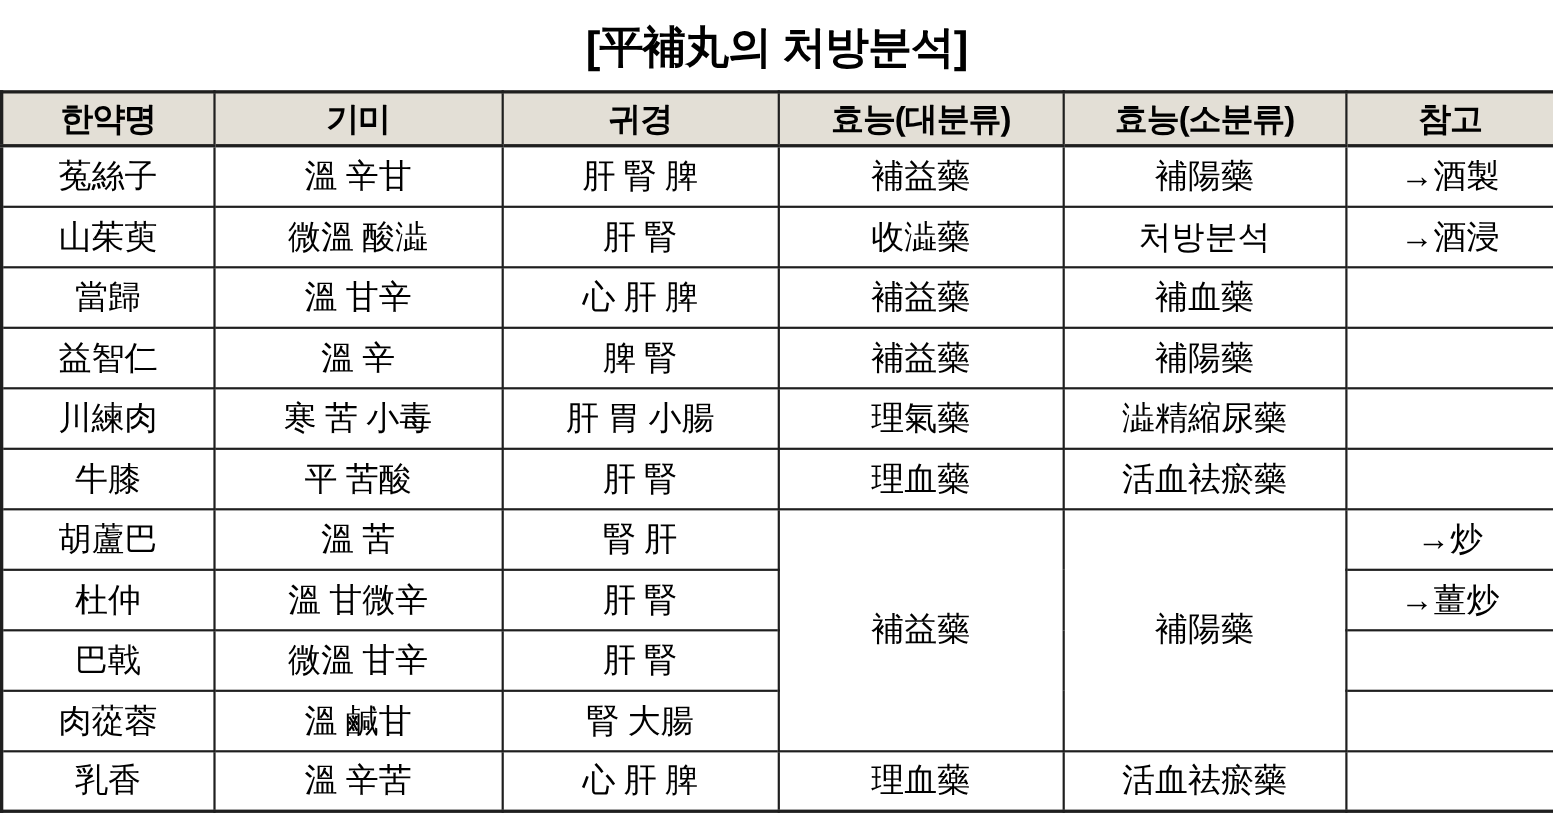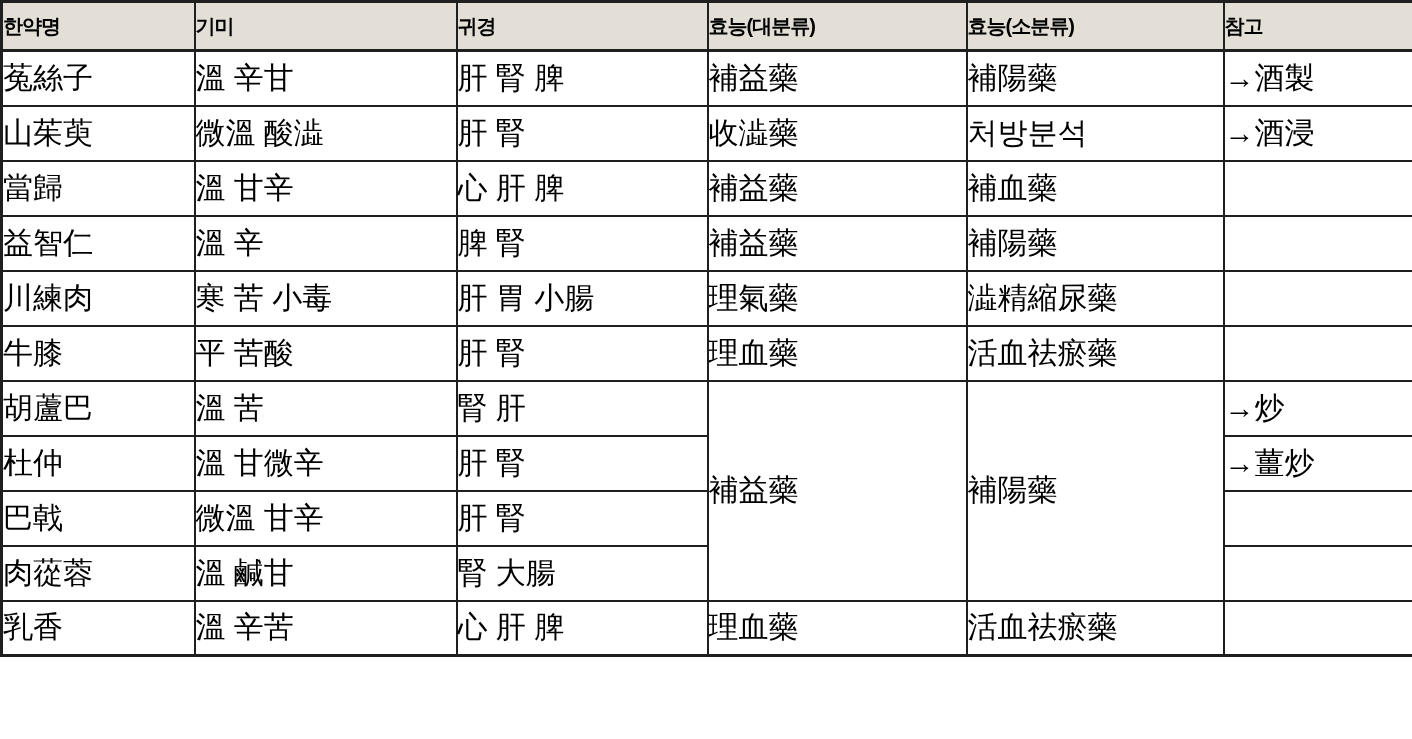--- a/index.html
+++ b/index.html
@@ -31,40 +31,44 @@
     width:1412px;
     table-layout:fixed;
     border-collapse:collapse;
     border:3px solid var(--border);
   }
   th{
     background:var(--header-bg);
     border:2px solid var(--border);
     border-bottom:3px solid var(--border);
     height:49px;
-    font-size:20px;
+    font-size:30px;
     font-weight:bold;
     letter-spacing:-1px;
-    text-align:left;
+    text-align:center;
     vertical-align:middle;
   }
   td{
     border:2px solid var(--border);
     height:55px;
     font-size:30px;
     font-weight:normal;
-    font-family:Liberation Sans, sans-serif;
+    font-family:Liberation Serif, serif;
+    text-align:center;
     vertical-align:middle;
     background:#ffffff;
   }
 </style>
 </head>
 <body>
 
 <div class="page">
+  <div class="title-wrap">
+    <h1>[平補丸의 처방분석]</h1>
+  </div>
   <table>
     <colgroup id="colgroup">
         <col style="width: 193px;">
         <col style="width: 262px;">
         <col style="width: 251px;">
         <col style="width: 259px;">
         <col style="width: 257px;">
         <col style="width: 190px;">
       </colgroup>
     <thead>

